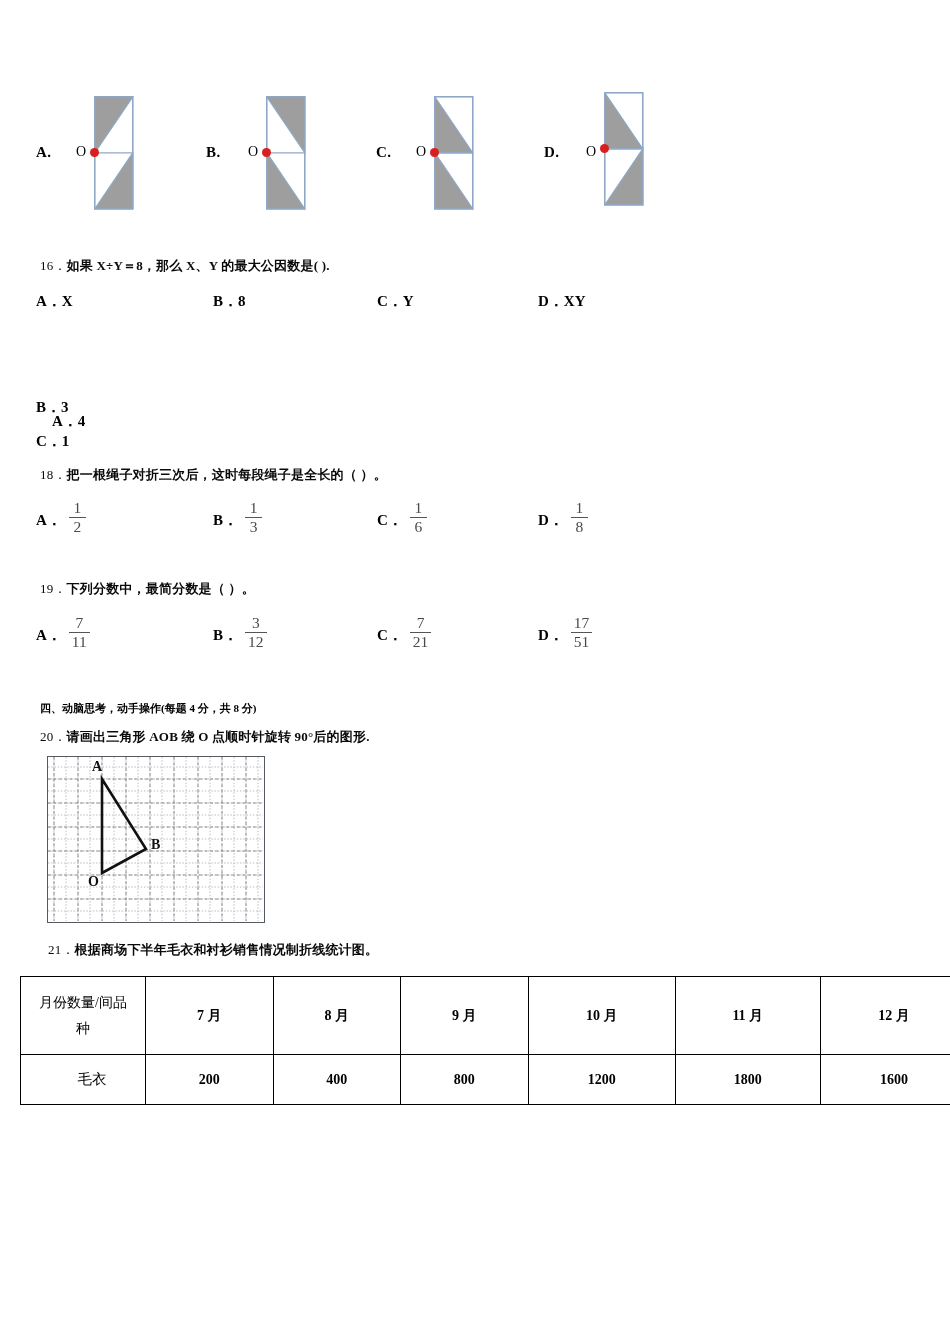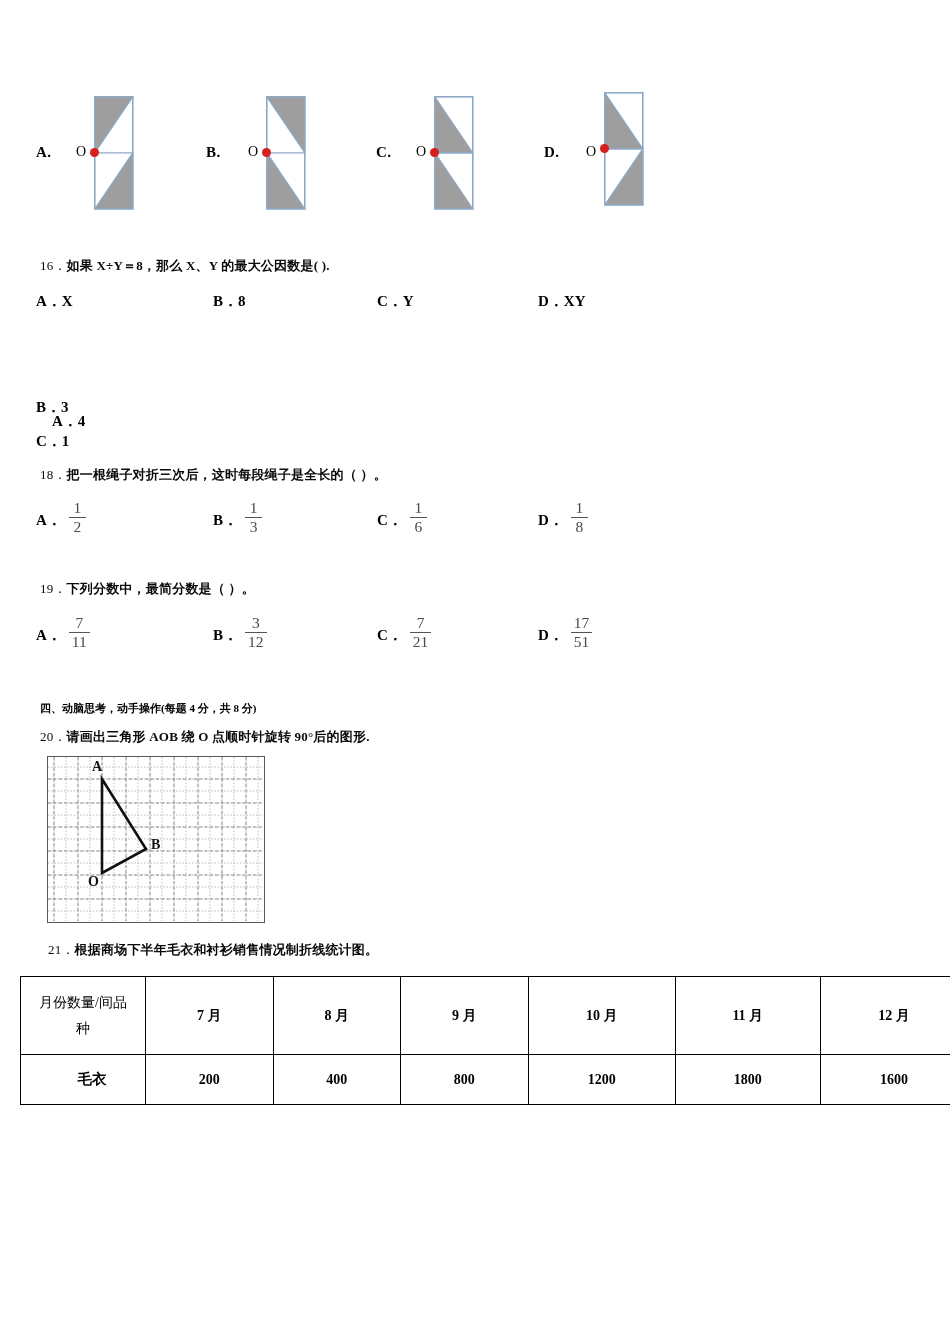--- a/index.html
+++ b/index.html
@@ -148,21 +148,21 @@
   }
   .stat-table td.corner {
     width: 125px;
     font-weight: normal;
     line-height: 1.85;
     padding: 6px 9px;
     vertical-align: middle;
   }
   .stat-table tr.head td { height: 78px; }
   .stat-table tr.datarow td { height: 50px; }
-  .stat-table td.rowlabel { font-weight: bold; font-size: 14.5px; padding-left: 28px; }
+  .stat-table td.rowlabel { font-weight: normal; font-size: 14.5px; padding-left: 28px; }
 </style>
 </head>
 <body>
 
 <div class="page">
 
   <div class="fig-row">
 
     <div class="fig-opt" style="left:0px;width:200px;">
       <span class="fig-letter">A.</span>

